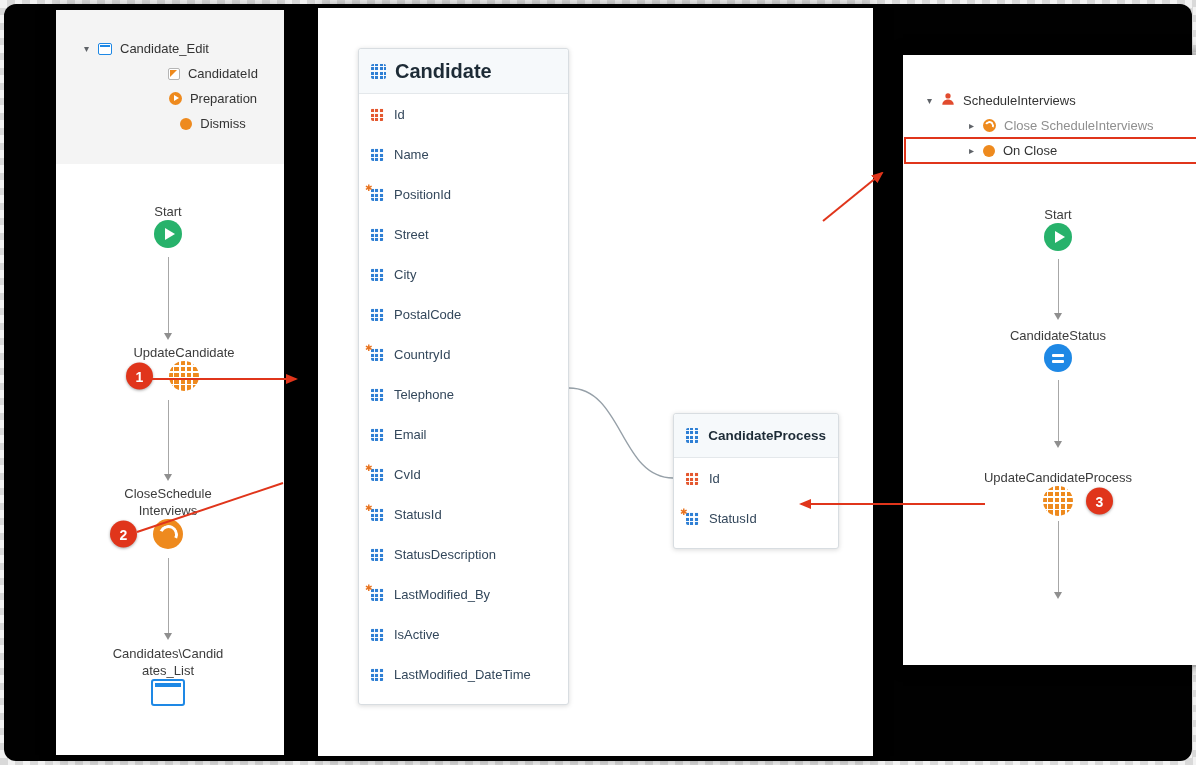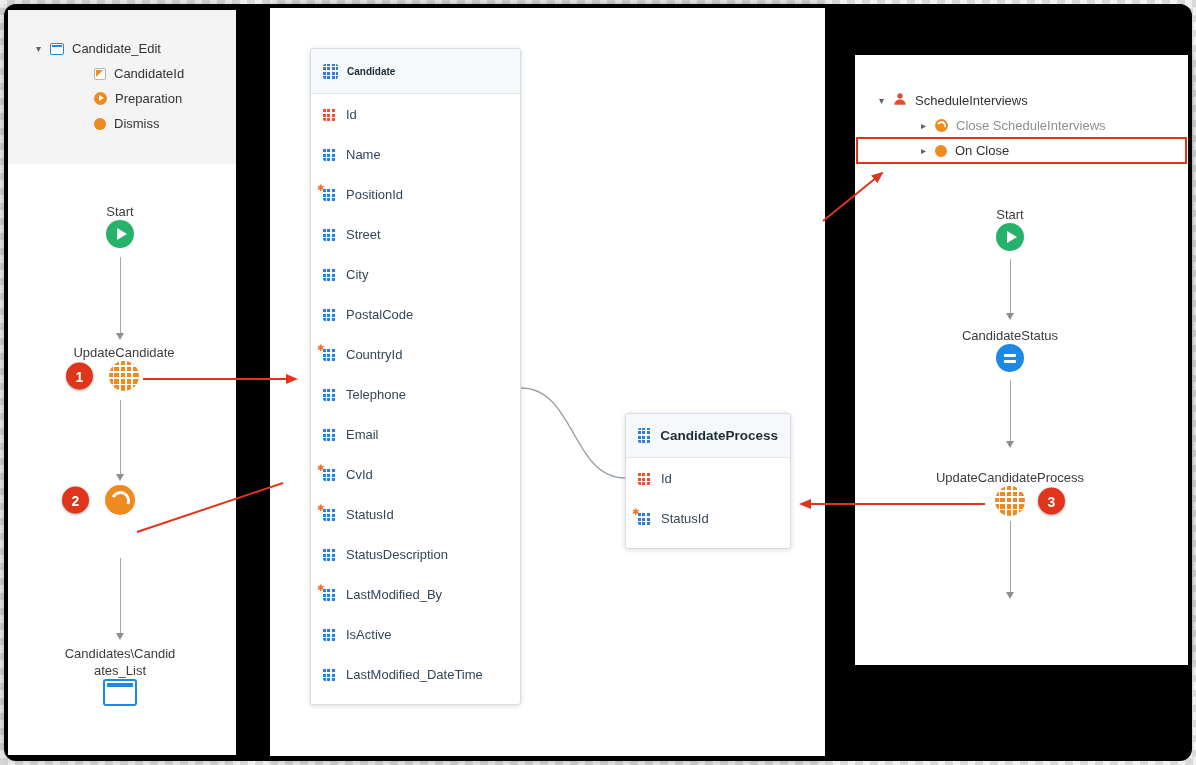--- a/index.html
+++ b/index.html
@@ -4,34 +4,34 @@
 <style>
   * { margin:0; padding:0; box-sizing:border-box; }
   html,body { width:1196px; height:765px; }
   body { font-family:"Liberation Sans", sans-serif; background:#fff; }
 
   .stage{ position:relative; width:1196px; height:765px; overflow:hidden;
     background:conic-gradient(#d9d9d9 0 25%, #f2f2f2 0 50%, #d9d9d9 0 75%, #f2f2f2 0);
     background-size:15px 15px; }
   .black-bg{ position:absolute; inset:4px; background:#010101; border-radius:12px; }
 
-  .panel{ position:absolute; background:#fff; box-shadow:0 0 14px rgba(0,0,0,.55); }
+  .panel{ position:absolute; background:#fff; box-shadow:0 0 14px rgba(0,0,0,.55);margin-left:48px; }
   .panel-left { left:8px;   top:10px; width:228px; height:745px; }
   .panel-mid  { left:270px; top:8px;  width:555px; height:748px; }
   .panel-right{ left:855px; top:55px; width:333px; height:610px; }
 
   
   .tree-row{ display:flex; align-items:center; height:25px; font-size:13px; color:#333; white-space:nowrap; }
   .caret{ width:14px; flex:0 0 14px; color:#5f6368; font-size:10px; line-height:1; }
   .caret.down::before{ content:"▾"; }
   .caret.right::before{ content:"▸"; }
   .tree-ico{ margin-right:8px; flex:0 0 auto; }
   .lp-tree{ background:#f4f4f4; padding:26px 0 28px; }
   .lp-tree .root{ padding-left:28px; }
-  .lp-tree .child{ padding-left:86px; }
+  .lp-tree .child{ padding-left:86px;justify-content:center; }
   .rp-tree{ position:relative; padding-top:33px; }
   .rp-tree .root{ padding-left:24px; }
   .rp-tree .child{ padding-left:66px; }
   .muted{ color:#8f8f8f; }
   .row-highlight{ position:absolute; left:1px; right:1px; top:82px; height:27px;
     border:2px solid #e0351b; pointer-events:none; }
 
   
   .tbl{ display:inline-block; width:13px; height:13px; border-radius:2px;
     background-image:
@@ -92,21 +92,21 @@
     font-weight:bold; font-size:14px; display:flex; align-items:center; justify-content:center;
     box-shadow:0 1px 3px rgba(0,0,0,.35); }
   .badge-left{ right:calc(100% + 16px); }
   .badge-right{ left:calc(100% + 13px); }
 
   
   .entity{ position:absolute; background:#fff; border:1px solid #d8dde1; border-radius:3px;
     box-shadow:0 1px 5px rgba(0,0,0,.15); padding-bottom:10px; }
   .entity-header{ display:flex; align-items:center; gap:9px; height:45px; padding:0 12px;
     background:#f6f9fb; border-bottom:1px solid #e4e8eb; border-radius:3px 3px 0 0;
-    font-weight:bold; font-size:10px; color:#1d2b36; }
+    font-weight:bold; font-size:20px; color:#1d2b36; }
   .erow{ display:flex; align-items:center; gap:10px; height:40px; padding:0 12px;
     font-size:13px; color:#33475b; }
   .entity-proc .entity-header{ height:44px; font-size:13.5px; }
 
   .rel-svg, .overlay-svg{ position:absolute; inset:0; pointer-events:none; }
   .overlay-svg{ z-index:50; }
 </style>
 </head>
 <body>
 
@@ -134,29 +134,30 @@
       </div>
     </div>
 
     <div class="flow">
       <div class="node" style="left:0; width:224px; top:193px;">
         <div class="node-label">Start</div>
         <div class="node-icon start"></div>
       </div>
       <div class="connector" style="left:112px; top:247px; height:80px;"></div>
 
-      <div class="node" style="left:4px; width:224px; top:334px;">
+      <div class="node" style="left:16px; width:224px; top:334px;">
         <div class="node-label">UpdateCandidate</div>
         <div class="node-icon waffle">
           <span class="badge badge-left">1</span>
         </div>
       </div>
       <div class="connector" style="left:112px; top:390px; height:78px;"></div>
 
       <div class="node" style="left:0; width:224px; top:475px;">
+        <div class="node-label" style="max-width:110px;">CloseSchedule Interviews</div>
         <div class="node-icon crescent">
           <span class="badge badge-left">2</span>
         </div>
       </div>
       <div class="connector" style="left:112px; top:548px; height:79px;"></div>
 
       <div class="node" style="left:0; width:224px; top:635px;">
         <div class="node-label breakall">Candidates\Candidates_List</div>
         <div class="node-icon screenico"></div>
       </div>

